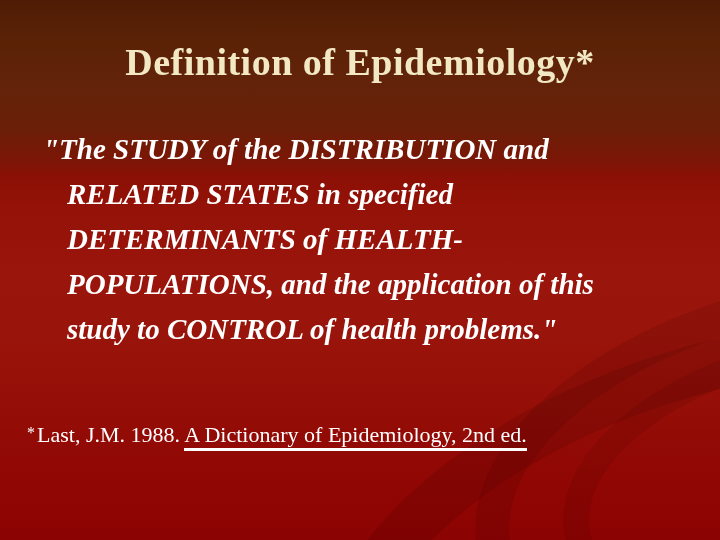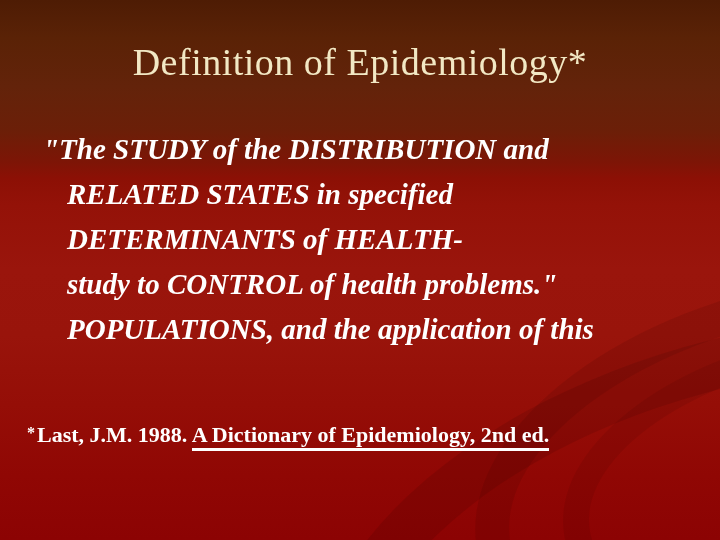--- a/index.html
+++ b/index.html
@@ -67,21 +67,21 @@
     border-color: rgba(45, 0, 0, 0.10);
   }
   .title {
     position: absolute;
     top: 42px;
     left: 0;
     width: 720px;
     text-align: center;
     font-size: 38px;
     line-height: 1.1;
-    font-weight: normal;
+    font-weight: bold;
     letter-spacing: 0.5px;
     color: #f2e8c4;
   }
   .quote {
     position: absolute;
     top: 127px;
     left: 0;
     width: 700px;
     color: #ffffff;
     font-weight: bold;
@@ -94,21 +94,21 @@
     white-space: nowrap;
   }
   .quote-line.first {
     padding-left: 43px;
   }
   .footnote {
     position: absolute;
     top: 420px;
     left: 27px;
     color: #ffffff;
-    font-weight: bold;
+    font-weight: normal;
     font-size: 22px;
     line-height: 30px;
     white-space: nowrap;
   }
   .footnote .marker {
     font-size: 16px;
     position: relative;
     top: -4px;
     padding-right: 2px;
   }
@@ -127,21 +127,21 @@
     <div class="ring ring-2"></div>
     <div class="ring ring-3"></div>
   </div>
 
   <div class="title">Definition of Epidemiology*</div>
 
   <div class="quote">
       <div class="quote-line first">"The STUDY of the DISTRIBUTION and</div>
       <div class="quote-line">RELATED STATES in specified</div>
       <div class="quote-line">DETERMINANTS of HEALTH-</div>
+      <div class="quote-line">POPULATIONS, and the application of this</div>
       <div class="quote-line">study to CONTROL of health problems."</div>
-      <div class="quote-line">POPULATIONS, and the application of this</div>
     </div>
 
   <div class="footnote">
     <span class="marker">*</span><span>Last, J.M. 1988. </span><span class="underlined">A Dictionary of Epidemiology, 2nd ed.</span>
   </div>
 
 </div>
 
 </body></html>

